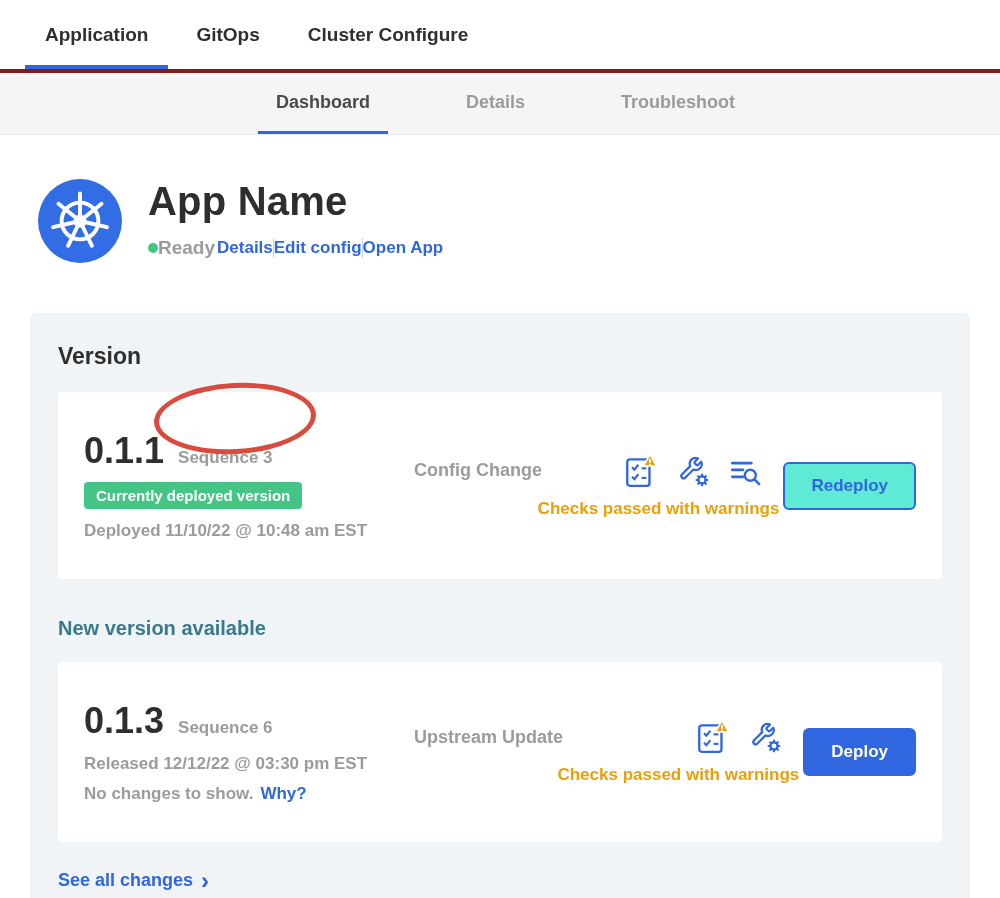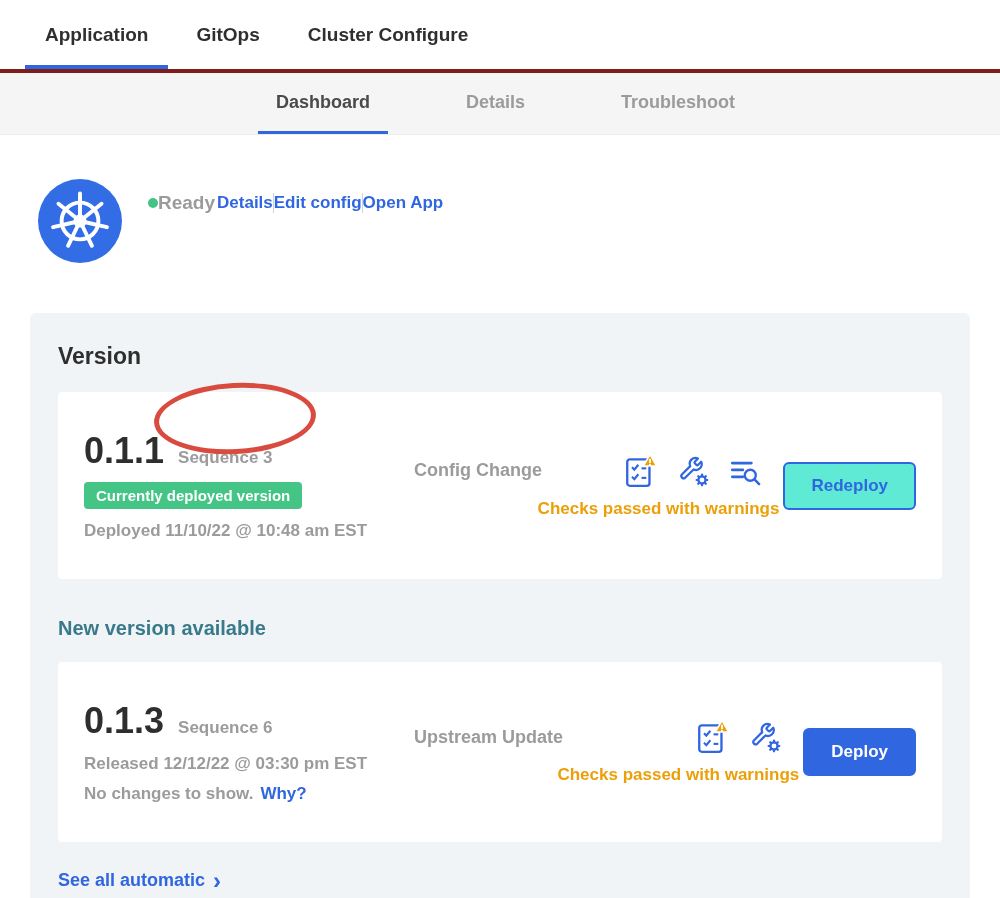--- a/index.html
+++ b/index.html
@@ -100,20 +100,21 @@
         <line x1="32" y1="32" x2="52.5" y2="36.7"></line>
         <line x1="32" y1="32" x2="41.1" y2="50.9"></line>
         <line x1="32" y1="32" x2="22.9" y2="50.9"></line>
         <line x1="32" y1="32" x2="11.5" y2="36.7"></line>
         <line x1="32" y1="32" x2="15.6" y2="18.9"></line>
       </g>
       <circle cx="32" cy="32" r="5" fill="#fff"></circle>
     </svg>
   </div>
   <div>
+    <h1 class="app-title">App Name</h1>
     <div class="app-meta">
       <span class="status-dot"></span>
       <span class="status-text">Ready</span>
       <span class="meta-link">Details</span>
       <span class="meta-divider"></span>
       <span class="meta-link">Edit config</span>
       <span class="meta-divider"></span>
       <span class="meta-link">Open App</span>
     </div>
   </div>
@@ -218,17 +219,17 @@
         </div>
       </div>
       <div class="vc-checks">Checks passed with warnings</div>
     </div>
     <div class="vc-action">
       <button class="btn btn-solid">Deploy</button>
     </div>
   </div>
 
   <div class="see-all">
-    <span>See all automatic</span>
+    <span>See all changes</span>
     <span class="chevron">›</span>
   </div>
 
 </section>
 
 </body></html>

